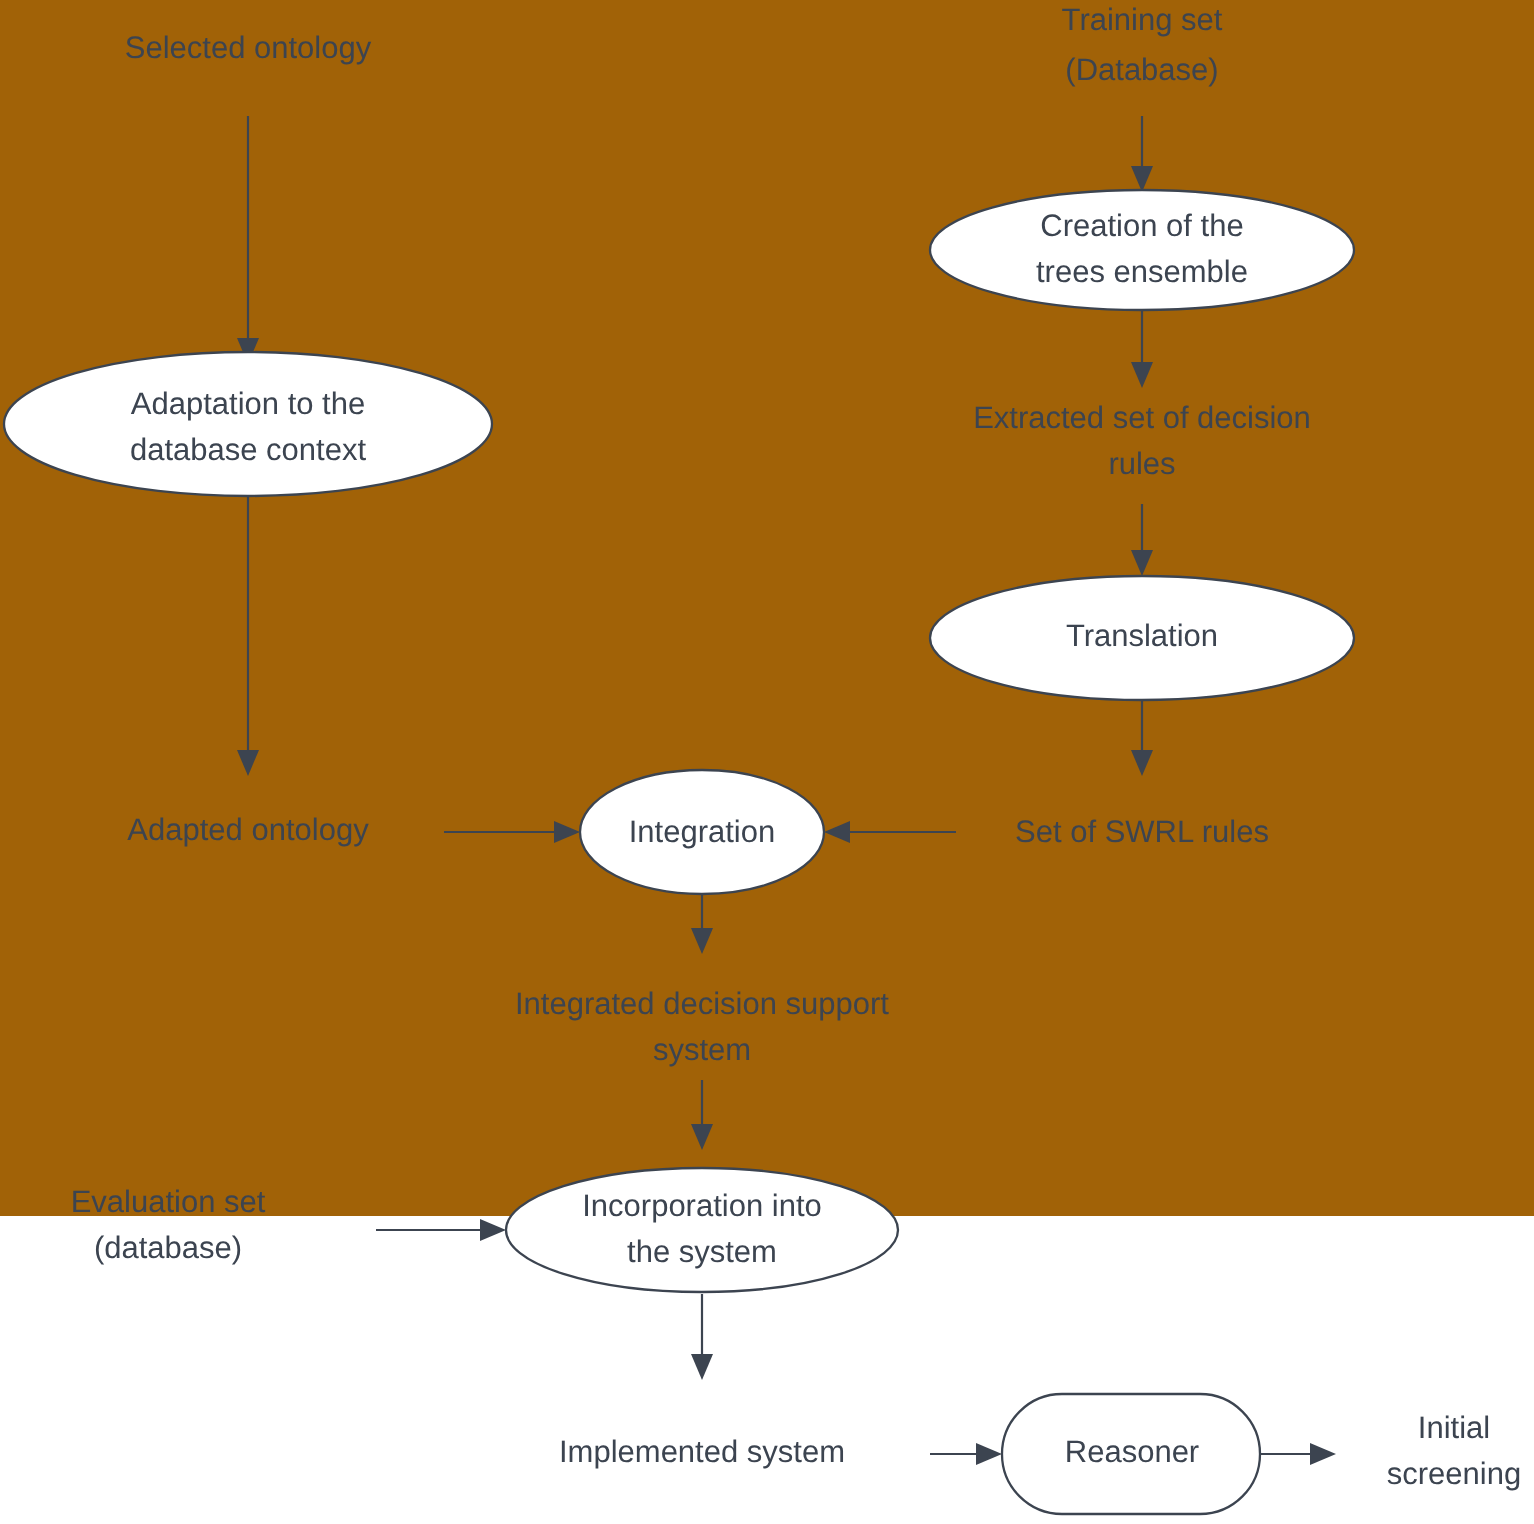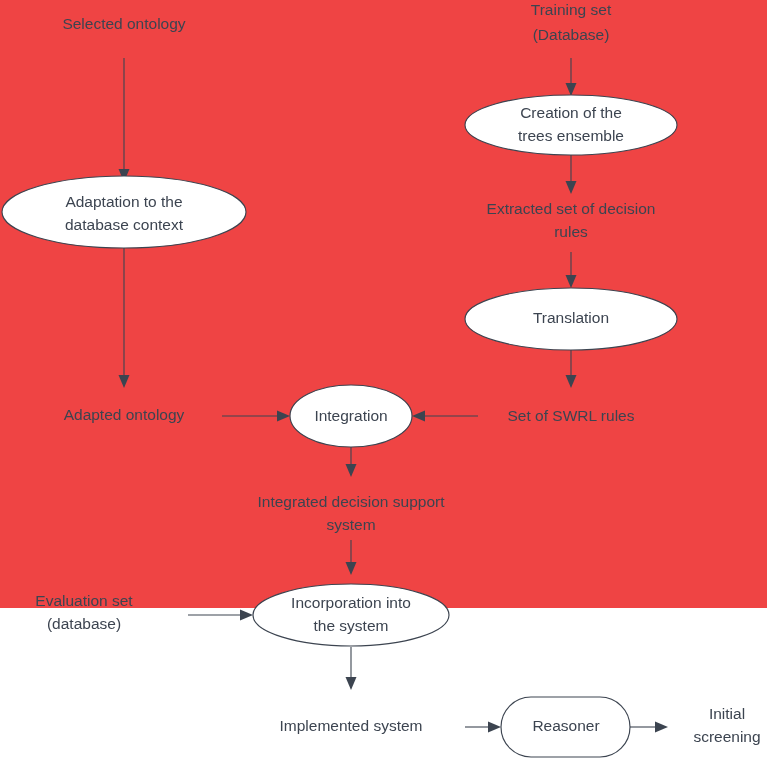--- a/index.html
+++ b/index.html
@@ -10,21 +10,21 @@
   body {
     width: 767px;
     height: 762px;
     font-family: "Liberation Sans", sans-serif;
     overflow: hidden;
   }
   #diagram-root {
     position: relative;
     width: 767px;
     height: 608px;
-    background: #ef4444;
+    background: #a16207;
   }
   svg.flow {
     position: absolute;
     top: 0;
     left: 0;
     width: 767px;
     height: 762px;
     display: block;
   }
   .node-shape {

